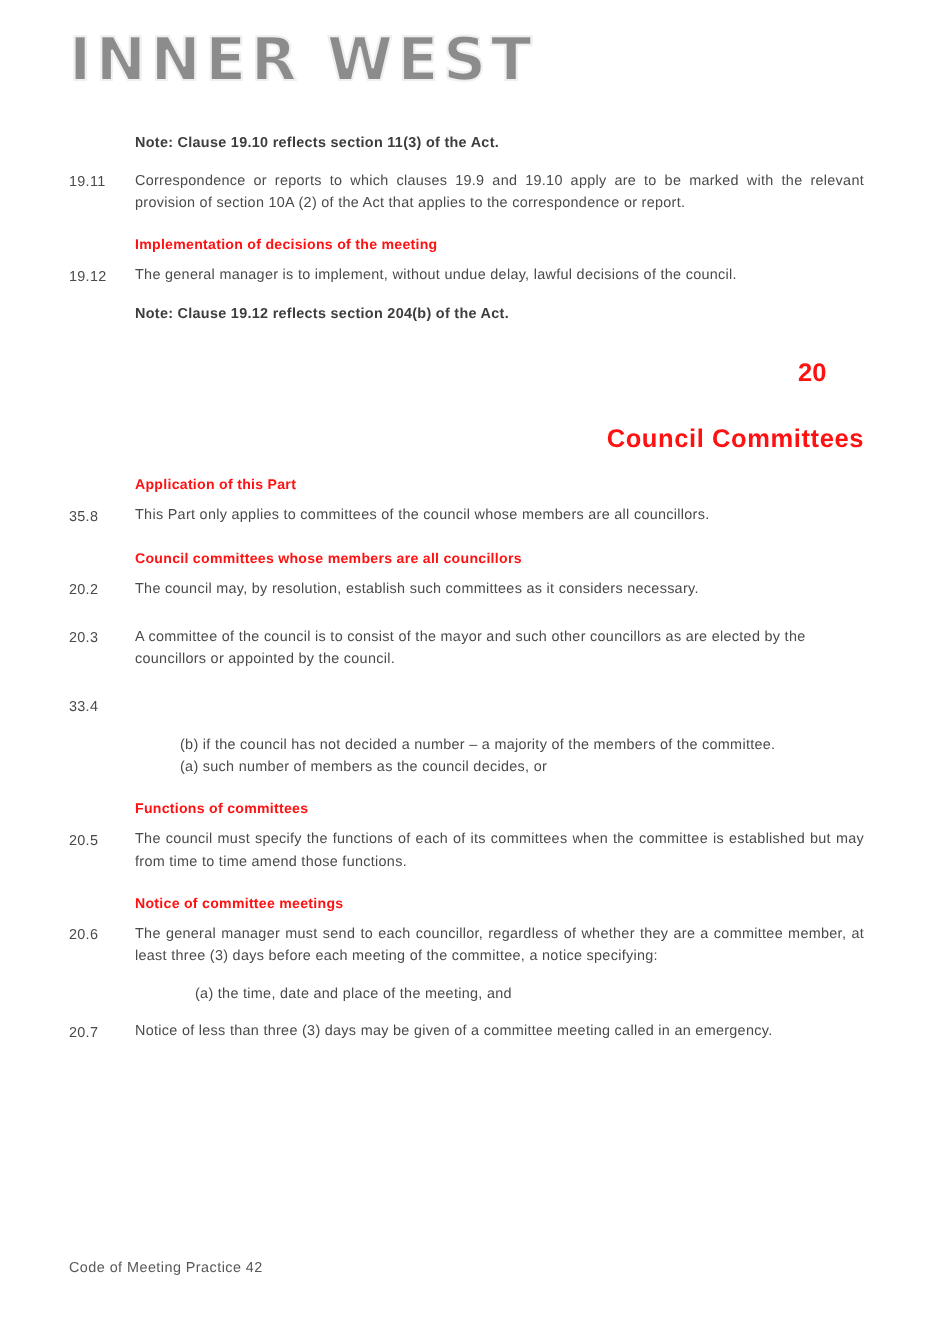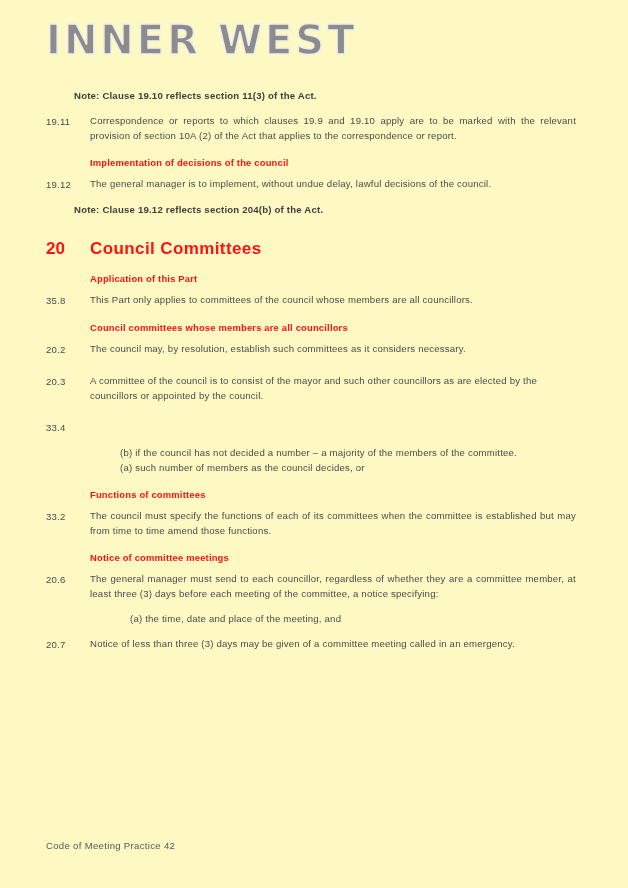--- a/index.html
+++ b/index.html
@@ -13,21 +13,21 @@
     position: relative;
     font-family: "Liberation Sans", sans-serif;
     color: #3a3a3a;
     overflow: hidden;
   }
   .page {
     position: absolute;
     left: 0; top: 0;
     width: 628px;
     height: 888px;
-    background: #fef9c3;
+    background: #ffffff;
   }
   
   .logo {
     position: absolute;
     left: 46px;
     top: 20px;
     font-family: "DejaVu Sans", sans-serif;
     font-weight: 700;
     font-size: 40px;
     letter-spacing: 3px;
@@ -62,42 +62,43 @@
   .txt {
     flex: 1;
     font-size: 9.6px;
     line-height: 15px;
     color: #4a4a4a;
     text-align: justify;
     letter-spacing: 0.2px;
   }
   .txt.nojust { text-align: left; }
   .note {
-    margin-left: 28px;
+    margin-left: 44px;
     font-size: 9.6px;
     line-height: 15px;
     color: #3d3d3d;
     font-weight: 700;
     margin-bottom: 10px;
     letter-spacing: 0.2px;
   }
   .heading-red {
     margin-left: 44px;
     font-size: 9.4px;
     font-weight: 700;
     color: #ff1111;
     margin-top: 14px;
     margin-bottom: 8px;
     letter-spacing: 0.2px;
   }
   .chapter {
     display: flex;
-    align-items: flex-start;
+    align-items: flex-end;
     margin-top: 22px;
     margin-bottom: 14px;
+    flex-direction: column;
   }
   .chapter .cnum {
     width: 44px;
     flex: 0 0 44px;
     font-size: 17px;
     font-weight: 700;
     color: #ff1111;
   }
   .chapter .ctitle {
     font-size: 17px;
@@ -141,21 +142,21 @@
 
   <div class="content">
 
     <div class="note">Note: Clause 19.10 reflects section 11(3) of the Act.</div>
 
     <div class="row">
       <div class="num">19.11</div>
       <div class="txt">Correspondence or reports to which clauses 19.9 and 19.10 apply are to be marked with the relevant provision of section 10A (2) of the Act that applies to the correspondence or report.</div>
     </div>
 
-    <div class="heading-red">Implementation of decisions of the council</div>
+    <div class="heading-red">Implementation of decisions of the meeting</div>
 
     <div class="row">
       <div class="num">19.12</div>
       <div class="txt">The general manager is to implement, without undue delay, lawful decisions of the council.</div>
     </div>
 
     <div class="note">Note: Clause 19.12 reflects section 204(b) of the Act.</div>
 
     <div class="chapter">
       <div class="cnum">20</div>
@@ -186,21 +187,21 @@
 
     <div class="row">
       <div class="num">33.4</div>
     </div>
 
     <div class="sub">(b) if the council has not decided a number – a majority of the members of the committee.</div>
     <div class="sub">(a) such number of members as the council decides, or</div>
 
     <div class="heading-red">Functions of committees</div>
     <div class="row">
-      <div class="num">33.2</div>
+      <div class="num">20.5</div>
       <div class="txt">The council must specify the functions of each of its committees when the committee is established but may from time to time amend those functions.</div>
     </div>
 
     <div class="heading-red">Notice of committee meetings</div>
     <div class="row">
       <div class="num">20.6</div>
       <div class="txt">The general manager must send to each councillor, regardless of whether they are a committee member, at least three (3) days before each meeting of the committee, a notice specifying:</div>
     </div>
 
     <div class="sub indent2">(a) the time, date and place of the meeting, and</div>

